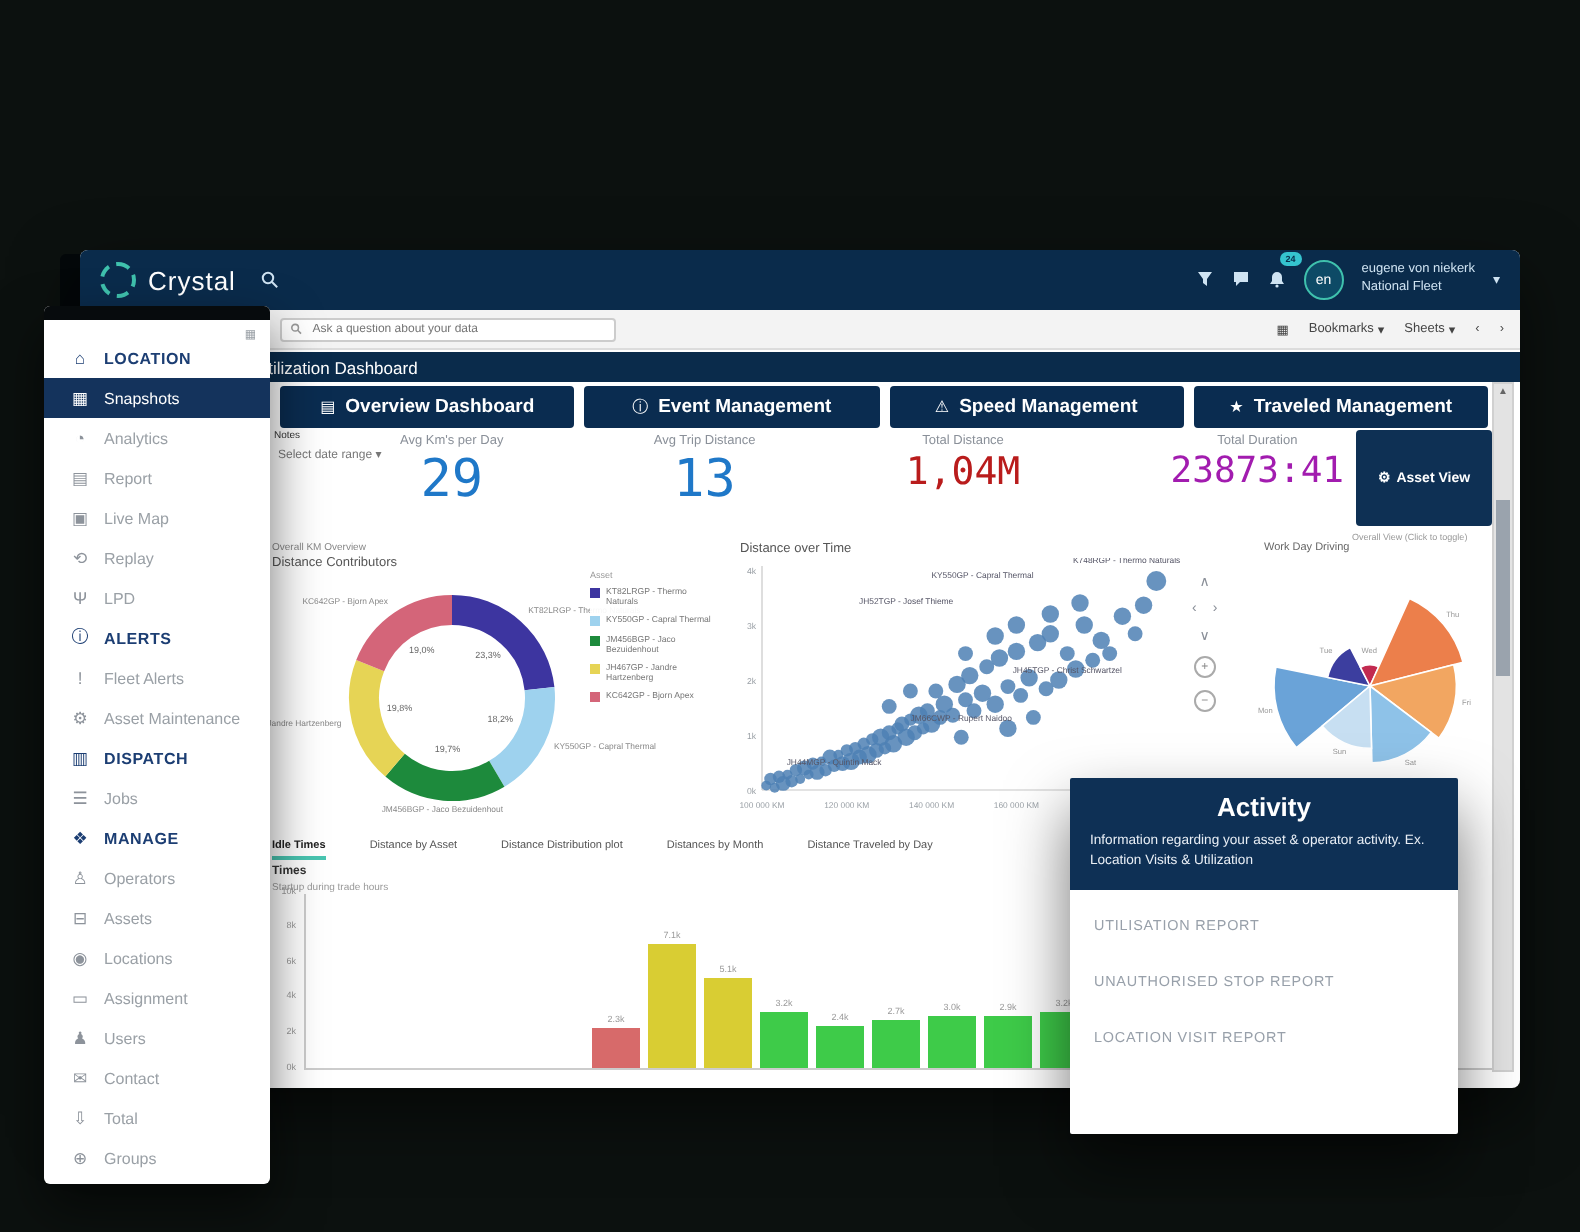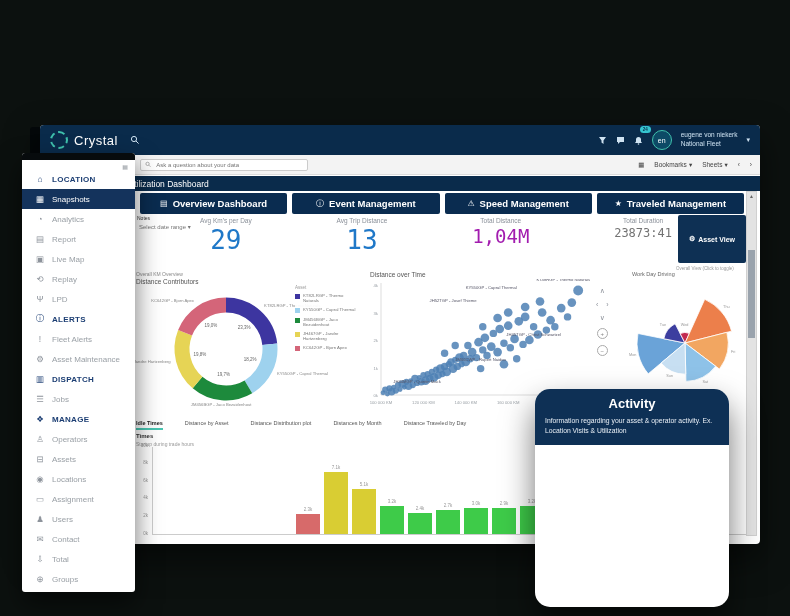--- a/index.html
+++ b/index.html
@@ -77,21 +77,21 @@
   .side-grid{position:absolute;right:7px;top:10px;font-size:6px;color:#9aa0a6;}
   .side-items{padding-top:9px;}
   .side-row{height:20px;display:flex;align-items:center;padding-left:13px;gap:7px;}
   .side-icon{width:10px;font-size:8.5px;color:#8d939b;text-align:center;flex:none;}
   .side-label{font-size:8px;color:#9aa0a6;white-space:nowrap;}
   .side-row.header .side-label{color:#1c3e73;font-weight:bold;letter-spacing:.3px;}
   .side-row.header .side-icon{color:#1c3e73;}
   .side-row.selected{background:#14335c;}
   .side-row.selected .side-label,.side-row.selected .side-icon{color:#fff;}
   
-  .popup{position:absolute;left:535px;top:342px;width:194px;height:218px;background:#fff;border-radius:15px;box-shadow:0 16px 32px rgba(0,0,0,.55);z-index:6;overflow:hidden;}
+  .popup{position:absolute;left:535px;top:342px;width:194px;height:178px;background:#fff;border-radius:1px;box-shadow:0 16px 32px rgba(0,0,0,.55);z-index:6;overflow:hidden;}
   .popup-header{background:#0e3055;color:#fff;padding:7px 10px 9px;}
   .popup-title{font-size:13px;font-weight:bold;text-align:center;margin-bottom:5px;}
   .popup-desc{font-size:6.8px;line-height:1.45;color:#e8eef5;}
   .popup-list{padding:13px 12px 0;}
   .popup-item{font-size:7.2px;color:#98a0aa;letter-spacing:.4px;margin-bottom:19px;}
 </style>
 </head>
 <body>
 
 <div class="stage">
@@ -189,25 +189,25 @@
         <div class="kpi">
           <div class="kpi-label">Avg Km's per Day</div>
           <div class="kpi-value" style="color: rgb(31, 120, 200); font-size: 26px;">29</div>
         </div>
         <div class="kpi">
           <div class="kpi-label">Avg Trip Distance</div>
           <div class="kpi-value" style="color: rgb(31, 120, 200); font-size: 26px;">13</div>
         </div>
         <div class="kpi">
           <div class="kpi-label">Total Distance</div>
-          <div class="kpi-value" style="color: #a21caf; font-size: 19px;">1,04M</div>
+          <div class="kpi-value" style="color: #b91c1c; font-size: 19px;">1,04M</div>
         </div>
         <div class="kpi">
           <div class="kpi-label">Total Duration</div>
-          <div class="kpi-value" style="color: #737373; font-size: 12px; text-align: right;">23873:41</div>
+          <div class="kpi-value" style="color: #a21caf; font-size: 18px; text-align: right;">23873:41</div>
         </div>
       </div>
     <div class="asset-view">
       <span>⚙</span>
       <span>Asset View</span>
     </div>
     <div class="asset-view-caption">Overall View (Click to toggle)</div>
 
     <div class="chart-eyebrow">Overall KM Overview</div>
     <div class="donut-title">Distance Contributors</div>
@@ -532,14 +532,19 @@
           <span class="side-label">Groups</span>
         </div>
       </div>
   </aside>
 
   <div class="popup">
     <div class="popup-header">
       <div class="popup-title">Activity</div>
       <div class="popup-desc">Information regarding your asset &amp; operator activity. Ex. Location Visits &amp; Utilization</div>
     </div>
+    <div class="popup-list" id="activityList">
+        <div class="popup-item">UTILISATION REPORT</div>
+        <div class="popup-item">UNAUTHORISED STOP REPORT</div>
+        <div class="popup-item">LOCATION VISIT REPORT</div>
+      </div>
   </div>
 </div>
 
 </body></html>

